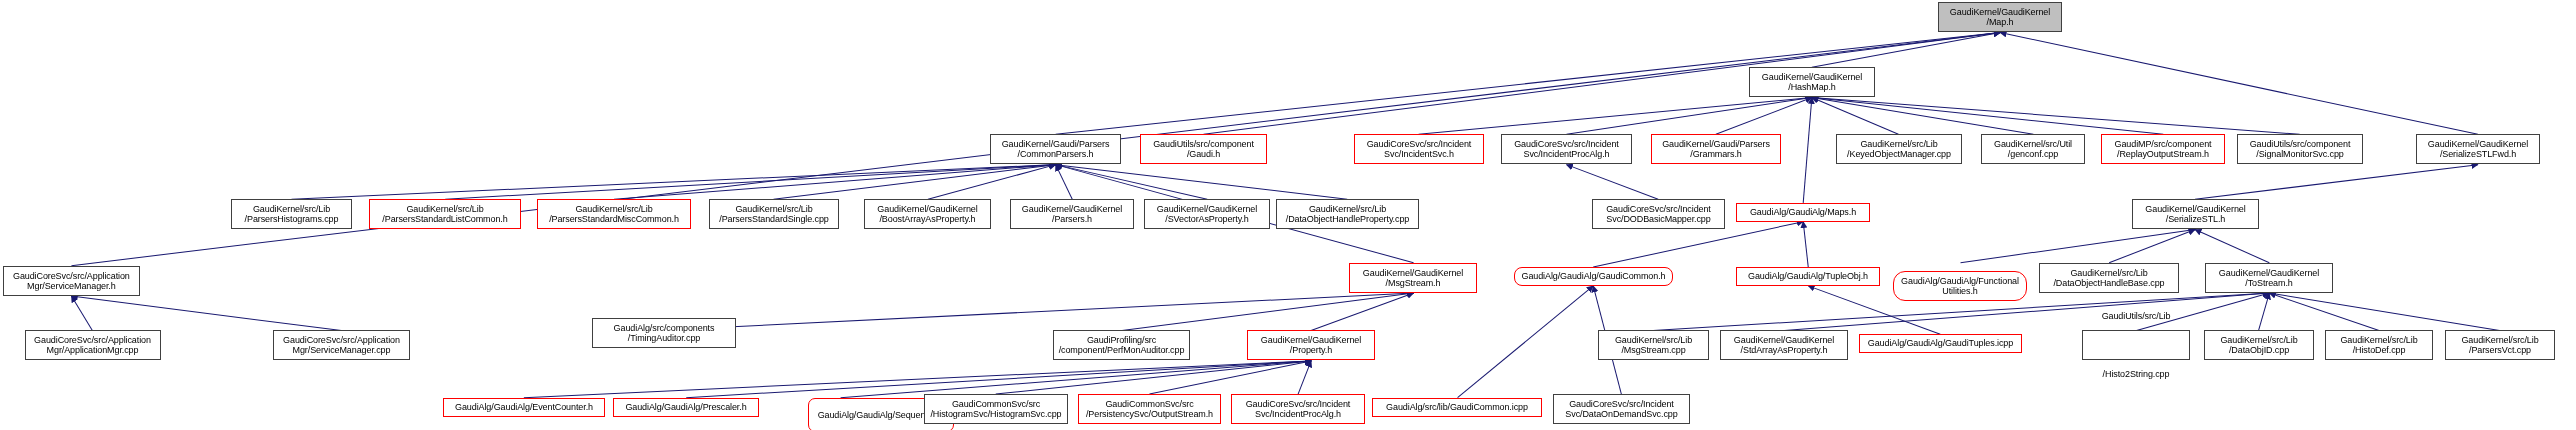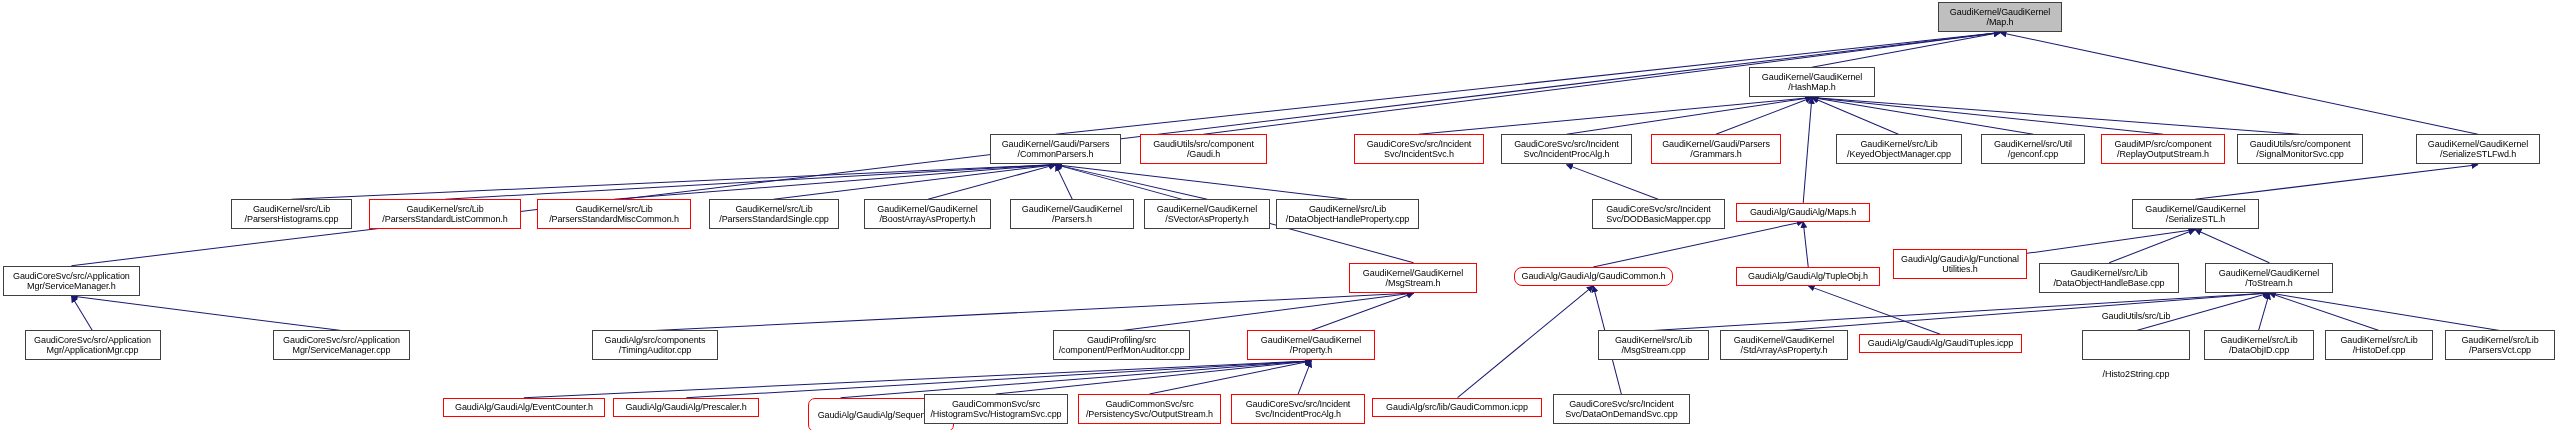--- a/index.html
+++ b/index.html
@@ -116,26 +116,26 @@
       <div class="node" style="left: 1010px; top: 199px; width: 124px; height: 30px;"><span class="l1">GaudiKernel/GaudiKernel</span><span class="l2">/Parsers.h</span></div>
       <div class="node" style="left: 1144px; top: 199px; width: 126px; height: 30px;"><span class="l1">GaudiKernel/GaudiKernel</span><span class="l2">/SVectorAsProperty.h</span></div>
       <div class="node" style="left: 1276px; top: 199px; width: 143px; height: 30px;"><span class="l1">GaudiKernel/src/Lib</span><span class="l2">/DataObjectHandleProperty.cpp</span></div>
       <div class="node" style="left: 1592px; top: 199px; width: 133px; height: 30px;"><span class="l1">GaudiCoreSvc/src/Incident</span><span class="l2">Svc/DODBasicMapper.cpp</span></div>
       <div class="node red" style="left: 1736px; top: 203px; width: 134px; height: 19px;"><span class="l1">GaudiAlg/GaudiAlg/Maps.h</span></div>
       <div class="node" style="left: 2132px; top: 199px; width: 127px; height: 30px;"><span class="l1">GaudiKernel/GaudiKernel</span><span class="l2">/SerializeSTL.h</span></div>
       <div class="node" style="left: 2.9px; top: 266px; width: 137px; height: 30px;"><span class="l1">GaudiCoreSvc/src/Application</span><span class="l2">Mgr/ServiceManager.h</span></div>
       <div class="node red" style="left: 1349px; top: 263px; width: 128px; height: 30px;"><span class="l1">GaudiKernel/GaudiKernel</span><span class="l2">/MsgStream.h</span></div>
       <div class="node red" style="left: 1514px; top: 267px; width: 159px; height: 19px; border-radius: 8px;"><span class="l1">GaudiAlg/GaudiAlg/GaudiCommon.h</span></div>
       <div class="node red" style="left: 1736px; top: 267px; width: 144px; height: 19px;"><span class="l1">GaudiAlg/GaudiAlg/TupleObj.h</span></div>
-      <div class="node red" style="left: 1893px; top: 249px; width: 134px; height: 30px;"><span class="l1">GaudiAlg/GaudiAlg/Functional</span><span class="l2">Utilities.h</span></div>
+      <div class="node red" style="left: 1893px; top: 271px; width: 134px; height: 30px; border-radius: 12px;"><span class="l1">GaudiAlg/GaudiAlg/Functional</span><span class="l2">Utilities.h</span></div>
       <div class="node" style="left: 2039px; top: 263px; width: 140px; height: 30px;"><span class="l1">GaudiKernel/src/Lib</span><span class="l2">/DataObjectHandleBase.cpp</span></div>
       <div class="node" style="left: 2205px; top: 263px; width: 128px; height: 30px;"><span class="l1">GaudiKernel/GaudiKernel</span><span class="l2">/ToStream.h</span></div>
       <div class="node" style="left: 24.5px; top: 330px; width: 136px; height: 30px;"><span class="l1">GaudiCoreSvc/src/Application</span><span class="l2">Mgr/ApplicationMgr.cpp</span></div>
       <div class="node" style="left: 273px; top: 330px; width: 137px; height: 30px;"><span class="l1">GaudiCoreSvc/src/Application</span><span class="l2">Mgr/ServiceManager.cpp</span></div>
-      <div class="node" style="left: 592px; top: 330px; width: 126px; height: 30px;"><span class="l1">GaudiAlg/src/components</span><span class="l2">/TimingAuditor.cpp</span></div>
+      <div class="node" style="left: 592px; top: 318px; width: 144px; height: 30px;"><span class="l1">GaudiAlg/src/components</span><span class="l2">/TimingAuditor.cpp</span></div>
       <div class="node" style="left: 1053px; top: 330px; width: 137px; height: 30px;"><span class="l1">GaudiProfiling/src</span><span class="l2">/component/PerfMonAuditor.cpp</span></div>
       <div class="node red" style="left: 1247px; top: 330px; width: 128px; height: 30px;"><span class="l1">GaudiKernel/GaudiKernel</span><span class="l2">/Property.h</span></div>
       <div class="node" style="left: 1598px; top: 330px; width: 111px; height: 30px;"><span class="l1">GaudiKernel/src/Lib</span><span class="l2">/MsgStream.cpp</span></div>
       <div class="node" style="left: 1720px; top: 330px; width: 128px; height: 30px;"><span class="l1">GaudiKernel/GaudiKernel</span><span class="l2">/StdArrayAsProperty.h</span></div>
       <div class="node red" style="left: 1859px; top: 334px; width: 163px; height: 19px;"><span class="l1">GaudiAlg/GaudiAlg/GaudiTuples.icpp</span></div>
       <div class="node" style="left: 2082px; top: 330px; width: 108px; height: 30px; gap: 47px;"><span class="l1">GaudiUtils/src/Lib</span><span class="l2">/Histo2String.cpp</span></div>
       <div class="node" style="left: 2204px; top: 330px; width: 110px; height: 30px;"><span class="l1">GaudiKernel/src/Lib</span><span class="l2">/DataObjID.cpp</span></div>
       <div class="node" style="left: 2325px; top: 330px; width: 108px; height: 30px;"><span class="l1">GaudiKernel/src/Lib</span><span class="l2">/HistoDef.cpp</span></div>
       <div class="node" style="left: 2445px; top: 330px; width: 110px; height: 30px;"><span class="l1">GaudiKernel/src/Lib</span><span class="l2">/ParsersVct.cpp</span></div>
       <div class="node red" style="left: 443px; top: 398px; width: 162px; height: 19px;"><span class="l1">GaudiAlg/GaudiAlg/EventCounter.h</span></div>

